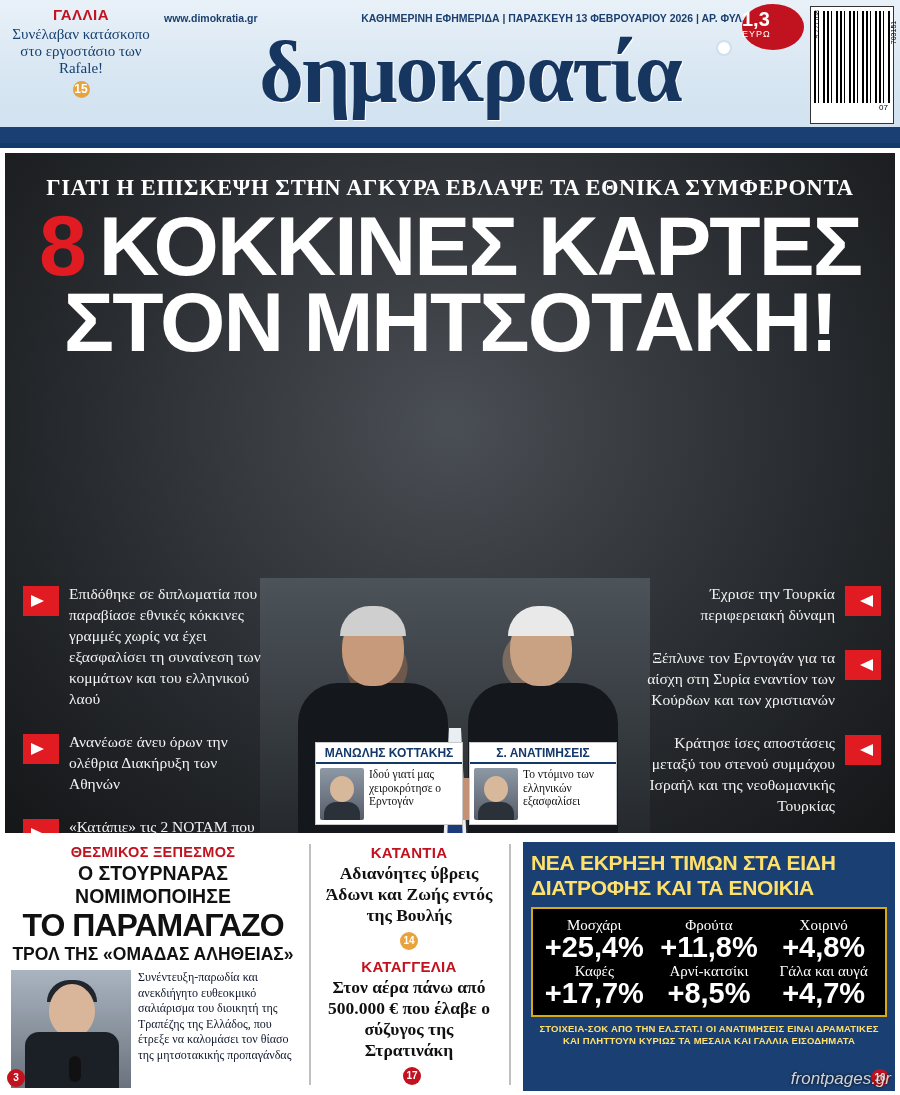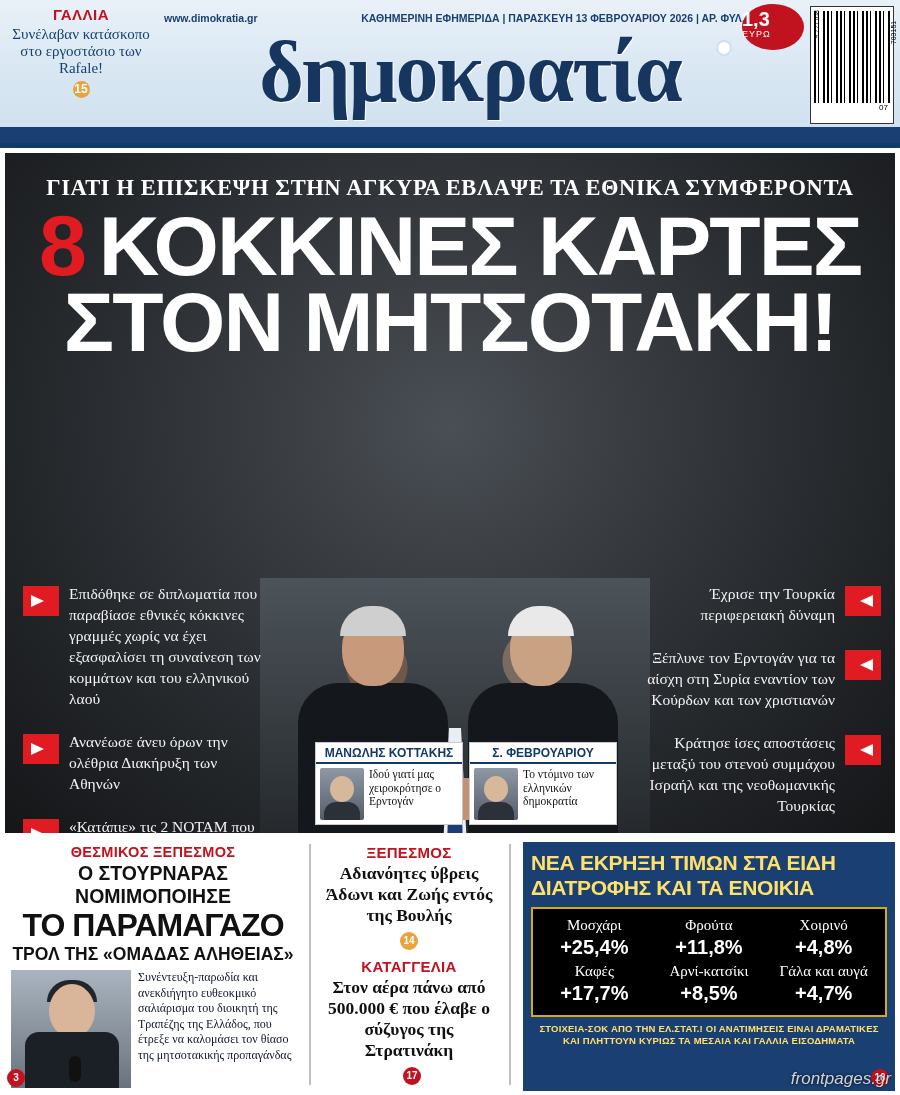--- a/index.html
+++ b/index.html
@@ -235,21 +235,21 @@
     font-family: "Liberation Sans", sans-serif; font-weight: bold;
     font-size: 21px; line-height: 25px; letter-spacing: -.3px;
   }
   .grid {
     margin-top: 7px; background: #000; border: 2px solid #d6a915;
     padding: 8px 6px; display: grid; grid-template-columns: 1fr 1fr 1fr;
     gap: 2px 4px;
   }
   .cell { text-align: center; color: #fff; }
   .cell .lab { font-family: "Liberation Serif", serif; font-size: 15px; color:#fff; }
-  .cell .val { font-family: "Liberation Sans", sans-serif; font-weight: bold; font-size: 20px; color: #fff; line-height: 27px;}
+  .cell .val { font-family: "Liberation Sans", sans-serif; font-weight: bold; font-size: 29px; color: #fff; line-height: 27px;}
   .panel .foot {
     margin-top: 6px; color: #ffe06b; text-align: center;
     font-family: "Liberation Sans", sans-serif; font-weight: bold; font-size: 9.5px;
     line-height: 12px; letter-spacing: .2px;
   }
   .wm {
     position: absolute; right: 4px; bottom: 2px; color: #ffffffcc;
     font-family: "Liberation Sans", sans-serif; font-size: 17px; font-style: italic;
     text-shadow: 0 0 3px #000;
   }
@@ -347,24 +347,24 @@
 
     <div class="colbox-wrap">
       <div class="colbox">
         <div class="cname">ΜΑΝΩΛΗΣ ΚΟΤΤΑΚΗΣ</div>
         <div class="cinner">
           <div class="cavatar"></div>
           <div class="ctext">Ιδού γιατί μας χειροκρότησε ο Ερντογάν</div>
         </div>
       </div>
       <div class="colbox">
-        <div class="cname">Σ. ΦΕΒΡΟΥΑΡΙΟΥ</div>
+        <div class="cname">Σ. ΑΝΑΤΙΜΗΣΕΙΣ</div>
         <div class="cinner">
           <div class="cavatar"></div>
-          <div class="ctext">Το ντόμινο των ελληνικών δημοκρατία</div>
+          <div class="ctext">Το ντόμινο των ελληνικών εξασφαλίσει</div>
         </div>
       </div>
     </div>
   </div>
 
   <div class="bottom">
 
     <div class="bl">
       <div class="over">ΘΕΣΜΙΚΟΣ ΞΕΠΕΣΜΟΣ</div>
       <div class="h1">Ο ΣΤΟΥΡΝΑΡΑΣ ΝΟΜΙΜΟΠΟΙΗΣΕ</div>
@@ -378,21 +378,21 @@
             <div class="mic"></div>
         </div>
         <div class="bl-text">Συνέντευξη-παρωδία και ανεκδιήγητο ευθεοκμικό σαλιάρισμα του διοικητή της Τραπέζης της Ελλάδος, που έτρεξε να καλομάσει τον θίασο της μητσοτακικής προπαγάνδας</div>
       </div>
       <div class="badge-circ badge-red" style="left:2px;bottom:4px;">3</div>
     </div>
 
     <div class="divider"></div>
 
     <div class="bm">
-      <div class="k">ΞΕΠΕΣΜΟΣ</div>
+      <div class="k">ΚΑΤΑΝΤΙΑ</div>
       <div class="t">Αδιανόητες ύβρεις Άδωνι και Ζωής εντός της Βουλής</div>
       <div class="badge-circ mid-badge" style="position:relative;margin-left:auto;margin-right:auto;">14</div>
       <div class="k">ΚΑΤΑΓΓΕΛΙΑ</div>
       <div class="t">Στον αέρα πάνω από 500.000 € που έλαβε ο σύζυγος της Στρατινάκη</div>
       <div class="badge-circ badge-red" style="position:absolute;left:50%;margin-left:-9px;bottom:6px;">17</div>
     </div>
 
     <div class="divider"></div>
 
     <div class="br">

